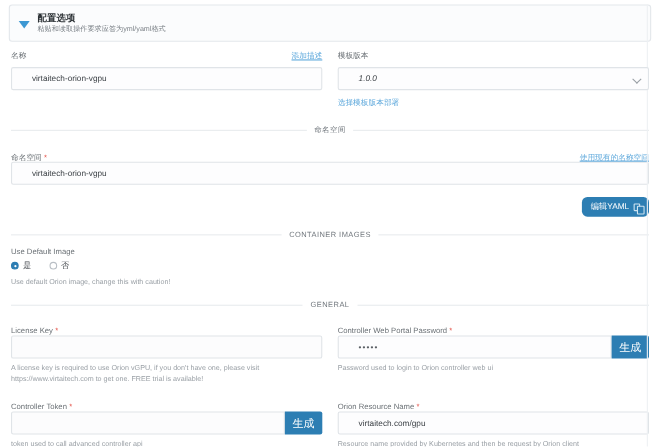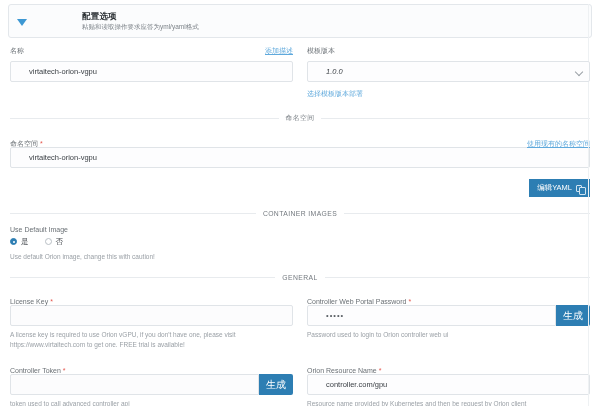--- a/index.html
+++ b/index.html
@@ -33,21 +33,21 @@
   .caret {
     width: 0; height: 0;
     border-left: 5px solid transparent;
     border-right: 5px solid transparent;
     border-top: 7px solid #3d98d3;
     margin-right: 7px;
     margin-top: 3px;
     flex: 0 0 auto;
     cursor: pointer;
   }
-  .sect-txt { line-height: 1.25; margin-left: 48px; }
+  .sect-txt { line-height: 1.25; }
   .sect-title {
     font-size: 8.5px;
     font-weight: bold;
     color: #2b3034;
     letter-spacing: .2px;
   }
   .sect-sub {
     font-size: 6.5px;
     color: #7c8288;
     margin-top: 1px;
@@ -152,21 +152,21 @@
   
   .yaml-row {
     display: flex;
     justify-content: flex-end;
     margin-top: 11px;
   }
   .btn-primary {
     background: #2d7eb3;
     color: #ffffff;
     border: none;
-    border-radius: 0;
+    border-radius: 5px;
     font-size: 7.5px;
     height: 18px;
     padding: 0 8px;
     display: inline-flex;
     align-items: center;
     gap: 4px;
     cursor: pointer;
     font-family: "Liberation Sans", sans-serif;
   }
   .btn-primary .copy-ico {
@@ -392,19 +392,19 @@
         </div>
         <div class="helper">token used to call advanced controller api</div>
       </div>
 
       <div class="col">
         <div class="field-head">
           <span>
             <span class="label">Orion Resource Name</span><span class="req">*</span>
           </span>
         </div>
-        <div class="input">controller.com/gpu</div>
+        <div class="input">virtaitech.com/gpu</div>
         <div class="helper">Resource name provided by Kubernetes and then be request by Orion client</div>
       </div>
     </div>
 
   </div>
 </div>
 
 </body></html>

